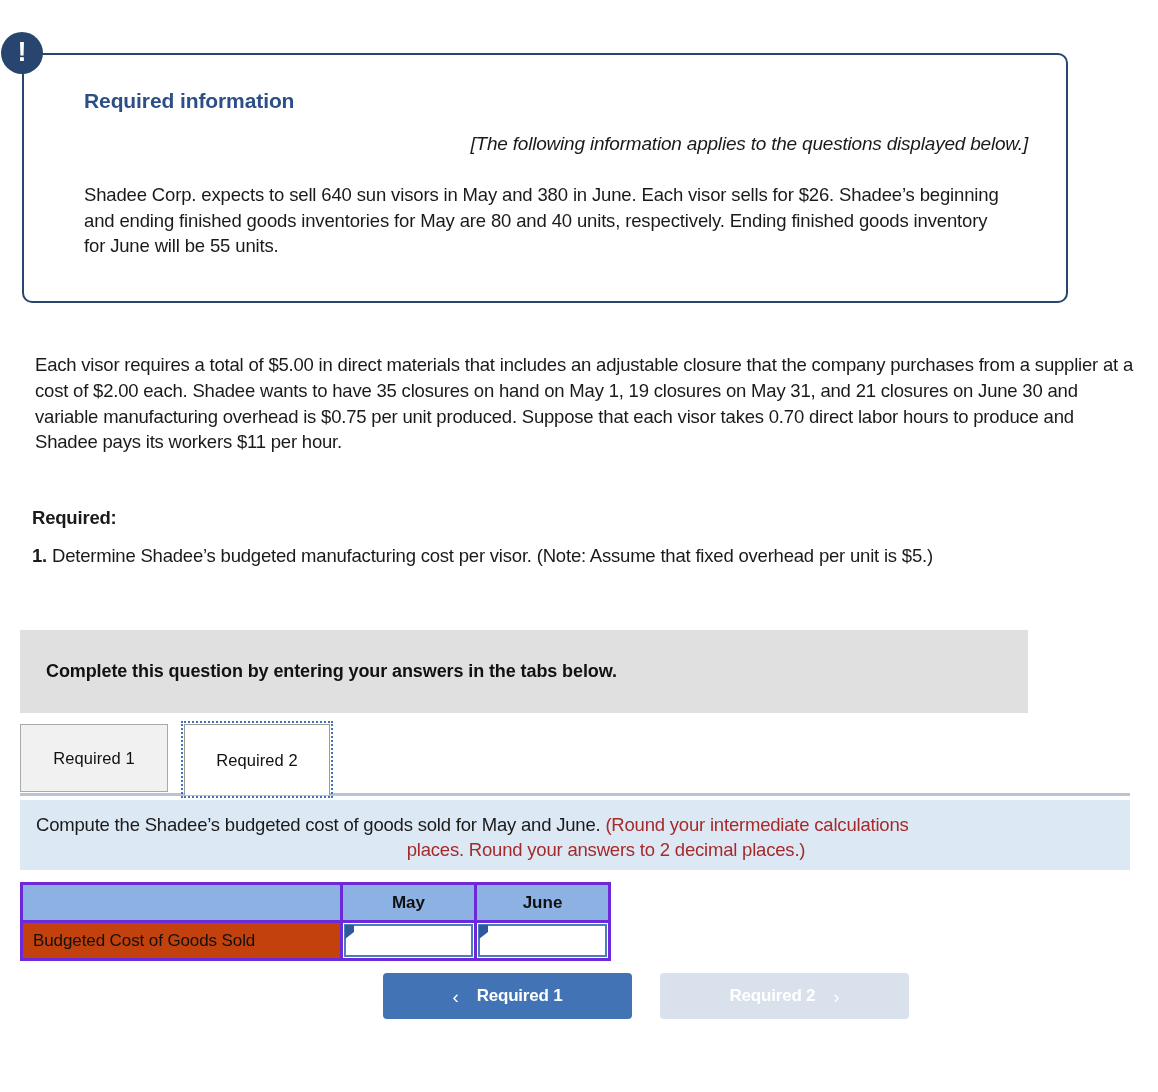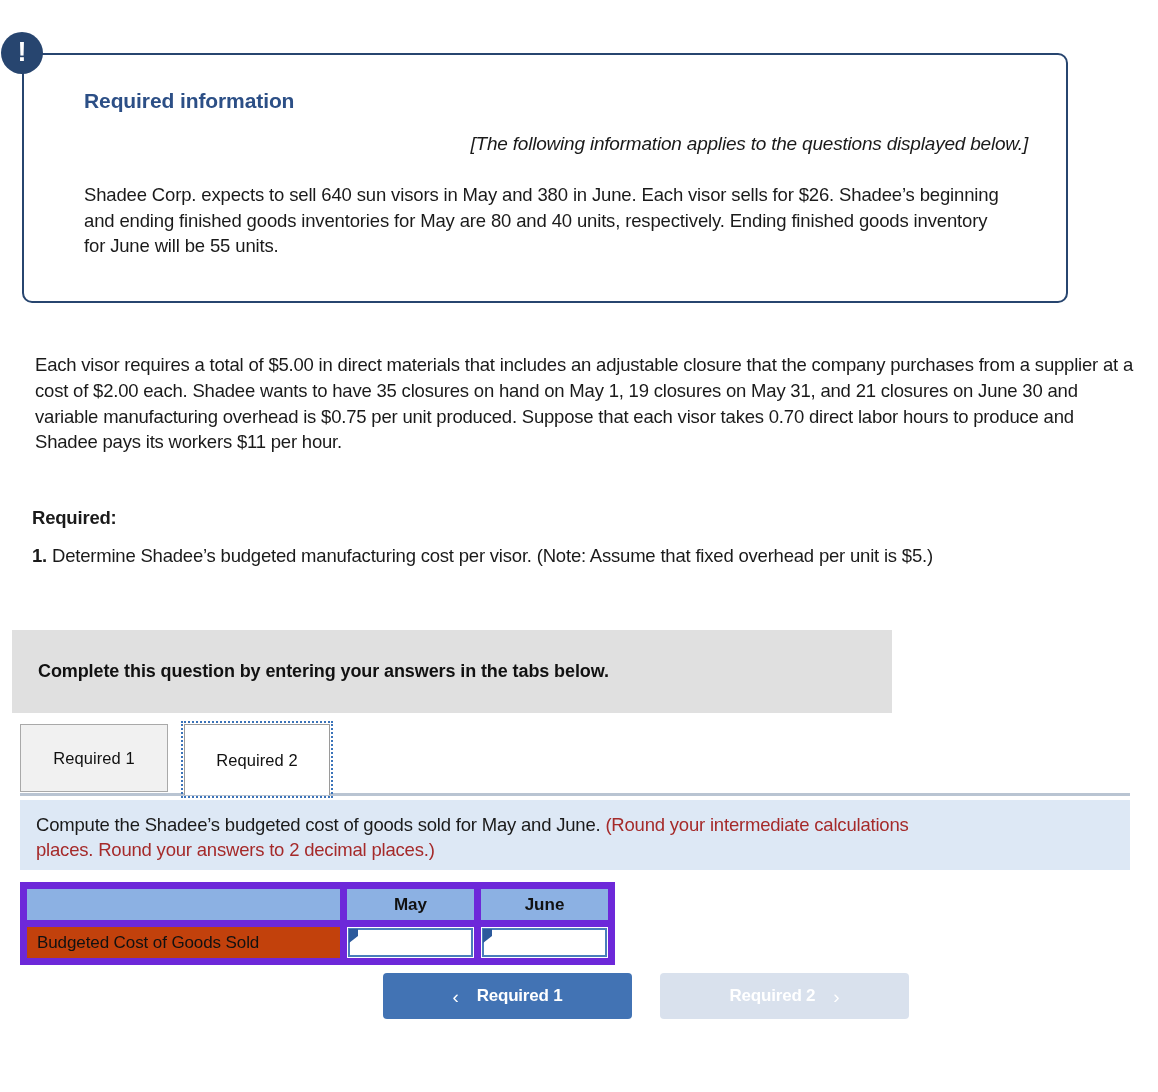--- a/index.html
+++ b/index.html
@@ -103,23 +103,23 @@
     color: #1a1a1a;
     letter-spacing: -0.2px;
   }
   .required-block .req-head { font-weight: bold; }
   .required-block .req-num { font-weight: bold; }
   .required-block p { margin: 12px; }
 
   
   .gray-bar {
     position: absolute;
-    left: 12px;
+    left: 20px;
     top: 630px;
-    width: 880px;
+    width: 1008px;
     height: 83px;
     background: #e0e0e0;
     display: flex;
     align-items: center;
   }
   .gray-bar-text {
     font-size: 18px;
     font-weight: bold;
     color: #111111;
     padding-left: 26px;
@@ -195,32 +195,32 @@
     left: 16px;
     top: 12px;
     width: 1140px;
     font-size: 18.5px;
     line-height: 25px;
     color: #1a1a1a;
     letter-spacing: -0.2px;
     white-space: nowrap;
   }
   .blue-panel-text .wrap-line { display: block; }
-  .red-note { color: #a52a2a; }
+  .red-note { color: #a52a2a; text-align: center; }
 
   
   .answer-table {
     position: absolute;
     left: 20px;
     top: 882px;
     border-collapse: collapse;
     table-layout: fixed;
   }
   .answer-table td, .answer-table th {
-    border: 7px solid #6d28d9;
+    border: 3px solid #6d28d9;
     padding: 0;
     box-sizing: border-box;
   }
   .answer-table .th-blank {
     width: 320px;
     height: 38px;
     background: #8cb1e3;
   }
   .answer-table .th-month {
     width: 134px;

